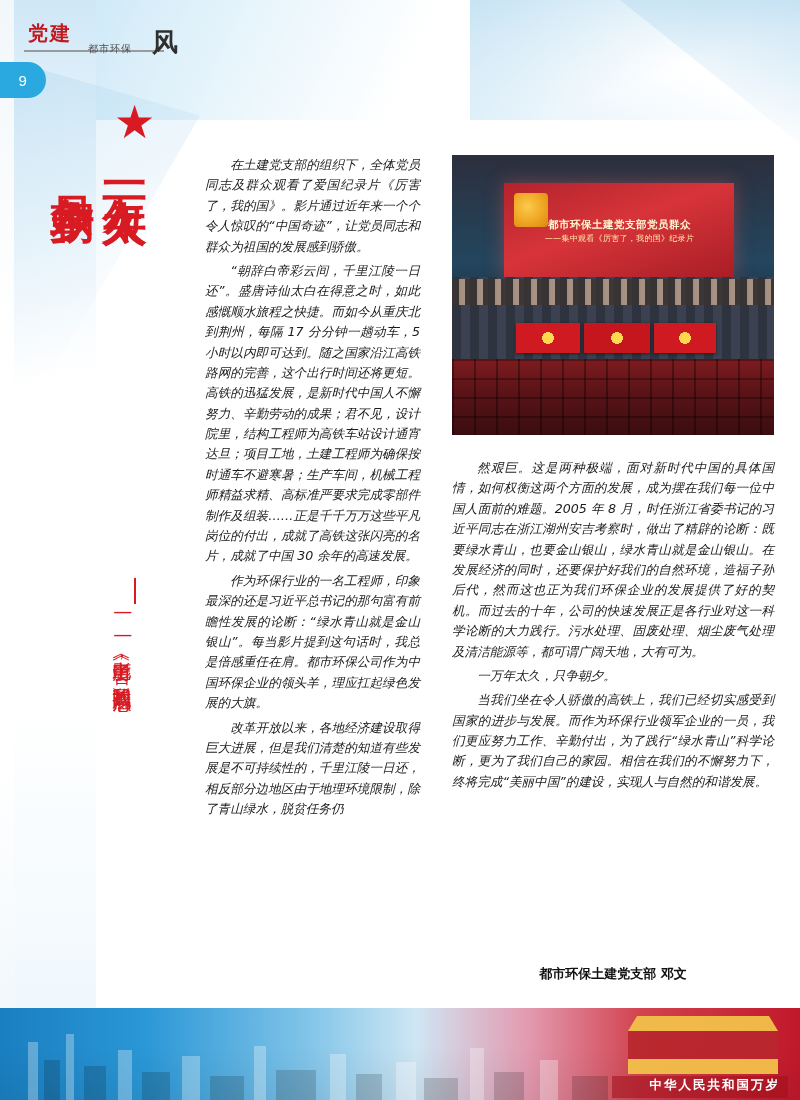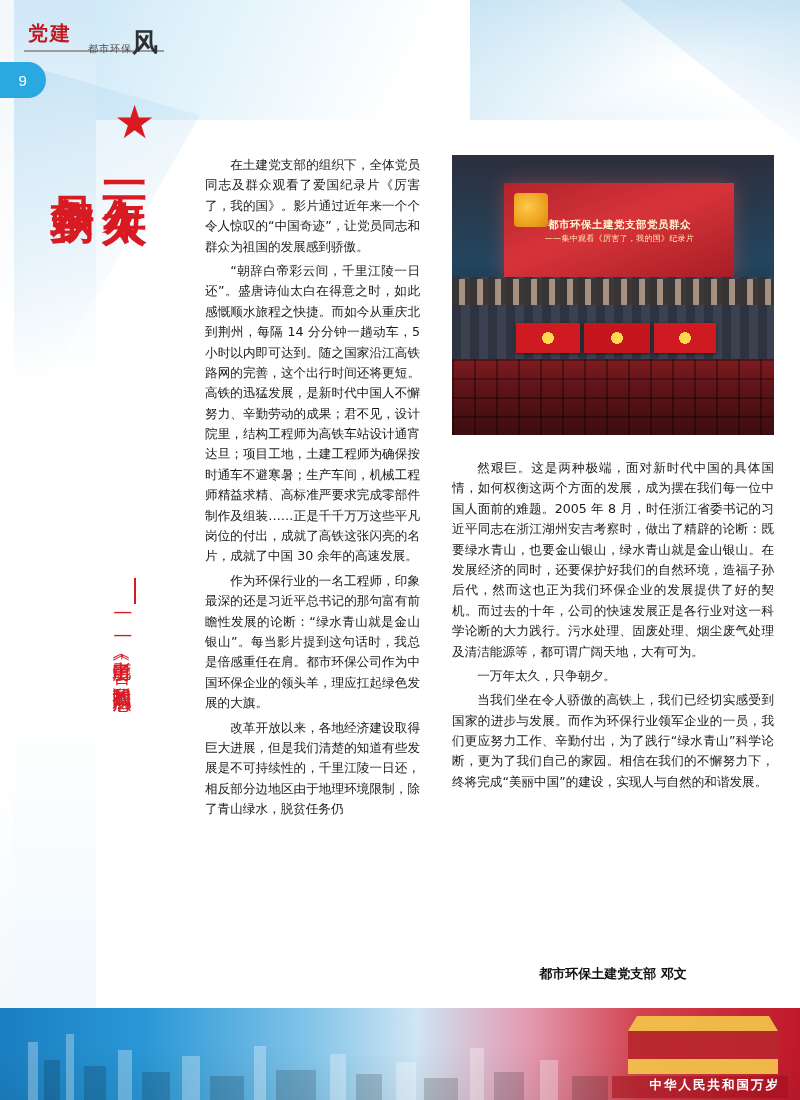--- a/index.html
+++ b/index.html
@@ -57,21 +57,21 @@
   .hdr-title{
     position:absolute;left:28px;top:20px;
     font-family:"DejaVu Sans", sans-serif;font-weight:bold;font-size:20px;
     color:#c0191f;letter-spacing:2px;
   }
   .hdr-rule{
     position:absolute;left:24px;top:50px;width:140px;height:2px;background:#9b9b9b;
   }
   .hdr-logo{
     position:absolute;left:88px;top:24px;width:120px;height:30px;
-    display:flex;align-items:flex-end;gap:0;
+    display:flex;align-items:flex-end;gap:20px;
   }
   .hdr-logo .cn{
     font-family:"DejaVu Sans", sans-serif;font-size:10px;color:#4a4a4a;
     letter-spacing:1px;line-height:1.1;
   }
   .hdr-logo .brand{
     font-family:"DejaVu Serif", serif;font-size:26px;color:#2f2f2f;
     font-weight:bold;line-height:.9;
   }
   
@@ -107,21 +107,21 @@
   .vdash{
     position:absolute;left:38px;top:478px;width:2px;height:26px;background:#d81b23;
   }
   
   .col{
     position:absolute;
     font-family:"DejaVu Sans", sans-serif;
     font-size:12.6px;line-height:1.62;color:#1a1a1a;
     text-align:justify;
   }
-  .col p{margin:0 0 4px 0;text-indent:2em;}
+  .col p{margin:0 0 4px 0;text-indent:2em;font-style:italic;}
   .col1{left:205px;top:155px;width:215px;}
   .col2{left:452px;top:458px;width:322px;}
   .sign{
     position:absolute;left:452px;top:965px;width:322px;
     font-family:"DejaVu Sans", sans-serif;font-size:13px;font-weight:bold;
     color:#111;text-align:center;
   }
   
   .photo{
     position:absolute;left:452px;top:155px;width:322px;height:280px;
@@ -258,21 +258,21 @@
         <span class="sym"></span>
       </div>
     <div class="flag f3">
         <span class="sym"></span>
       </div>
     <div class="ph-seats"></div>
   </div>
 
   <div class="col col1">
     <p>在土建党支部的组织下，全体党员同志及群众观看了爱国纪录片《厉害了，我的国》。影片通过近年来一个个令人惊叹的“中国奇迹”，让党员同志和群众为祖国的发展感到骄傲。</p>
-    <p>“朝辞白帝彩云间，千里江陵一日还”。盛唐诗仙太白在得意之时，如此感慨顺水旅程之快捷。而如今从重庆北到荆州，每隔 14 分分钟一趟动车，5 小时以内即可达到。随之国家沿江高铁路网的完善，这个出行时间还将更短。高铁的迅猛发展，是新时代中国人不懈努力、辛勤劳动的成果；君不见，设计院里，结构工程师为高铁车站设计通宵达旦；项目工地，土建工程师为确保按时通车不避寒暑；生产车间，机械工程师精益求精、高标准严要求完成零部件制作及组装……正是千千万万这些平凡岗位的付出，成就了高铁这张闪亮的名片，成就了中国 30 余年的高速发展。</p>
+    <p>“朝辞白帝彩云间，千里江陵一日还”。盛唐诗仙太白在得意之时，如此感慨顺水旅程之快捷。而如今从重庆北到荆州，每隔 17 分分钟一趟动车，5 小时以内即可达到。随之国家沿江高铁路网的完善，这个出行时间还将更短。高铁的迅猛发展，是新时代中国人不懈努力、辛勤劳动的成果；君不见，设计院里，结构工程师为高铁车站设计通宵达旦；项目工地，土建工程师为确保按时通车不避寒暑；生产车间，机械工程师精益求精、高标准严要求完成零部件制作及组装……正是千千万万这些平凡岗位的付出，成就了高铁这张闪亮的名片，成就了中国 30 余年的高速发展。</p>
     <p>作为环保行业的一名工程师，印象最深的还是习近平总书记的那句富有前瞻性发展的论断：“绿水青山就是金山银山”。每当影片提到这句话时，我总是倍感重任在肩。都市环保公司作为中国环保企业的领头羊，理应扛起绿色发展的大旗。</p>
     <p>改革开放以来，各地经济建设取得巨大进展，但是我们清楚的知道有些发展是不可持续性的，千里江陵一日还，相反部分边地区由于地理环境限制，除了青山绿水，脱贫任务仍</p>
   </div>
 
   <div class="col col2">
     <p>然艰巨。这是两种极端，面对新时代中国的具体国情，如何权衡这两个方面的发展，成为摆在我们每一位中国人面前的难题。2005 年 8 月，时任浙江省委书记的习近平同志在浙江湖州安吉考察时，做出了精辟的论断：既要绿水青山，也要金山银山，绿水青山就是金山银山。在发展经济的同时，还要保护好我们的自然环境，造福子孙后代，然而这也正为我们环保企业的发展提供了好的契机。而过去的十年，公司的快速发展正是各行业对这一科学论断的大力践行。污水处理、固废处理、烟尘废气处理及清洁能源等，都可谓广阔天地，大有可为。</p>
     <p>一万年太久，只争朝夕。</p>
     <p>当我们坐在令人骄傲的高铁上，我们已经切实感受到国家的进步与发展。而作为环保行业领军企业的一员，我们更应努力工作、辛勤付出，为了践行“绿水青山”科学论断，更为了我们自己的家园。相信在我们的不懈努力下，终将完成“美丽中国”的建设，实现人与自然的和谐发展。</p>
   </div>
 

